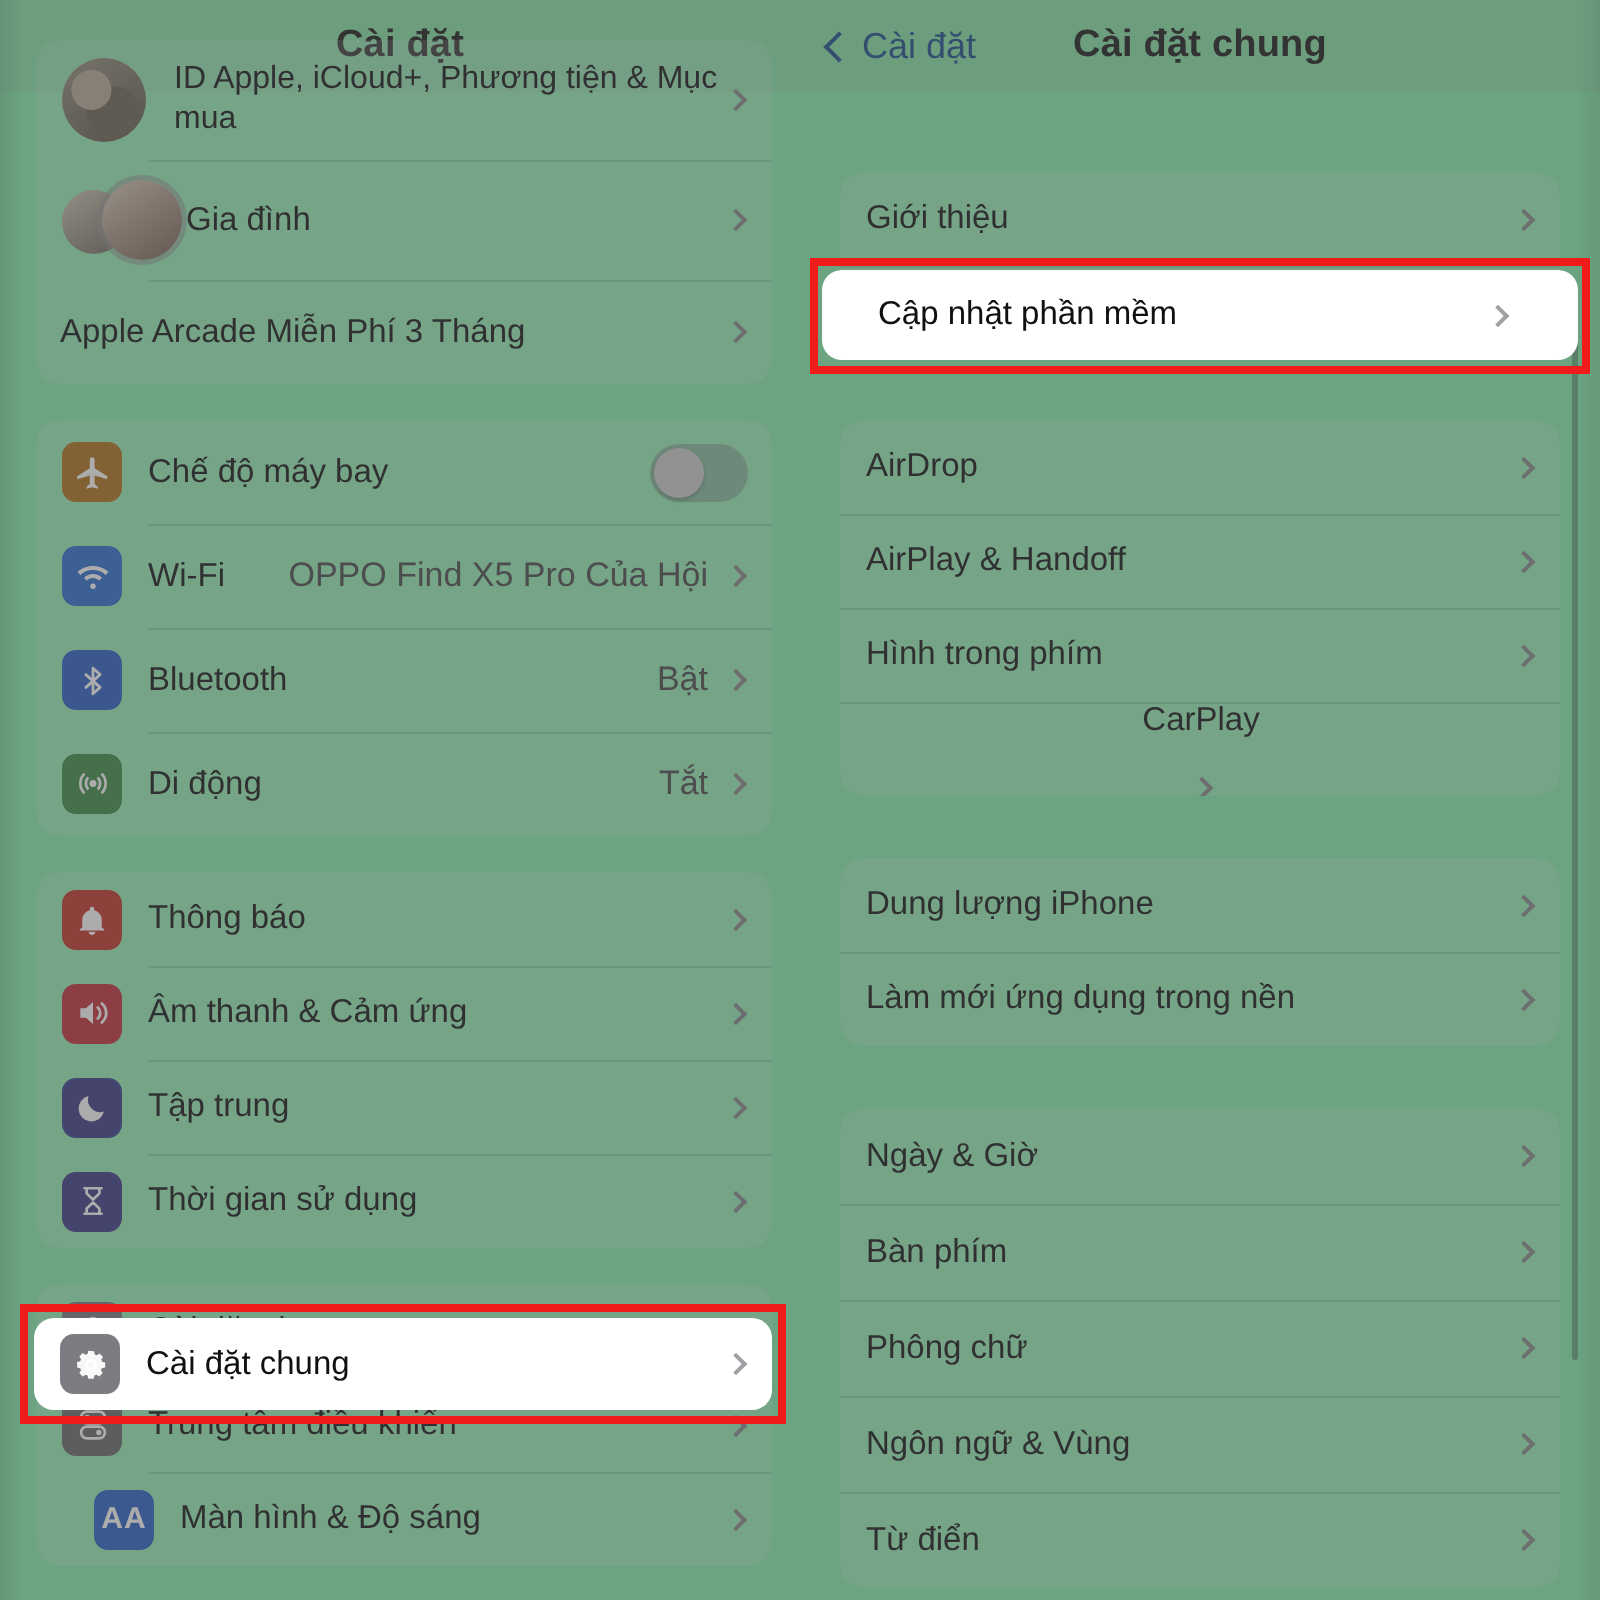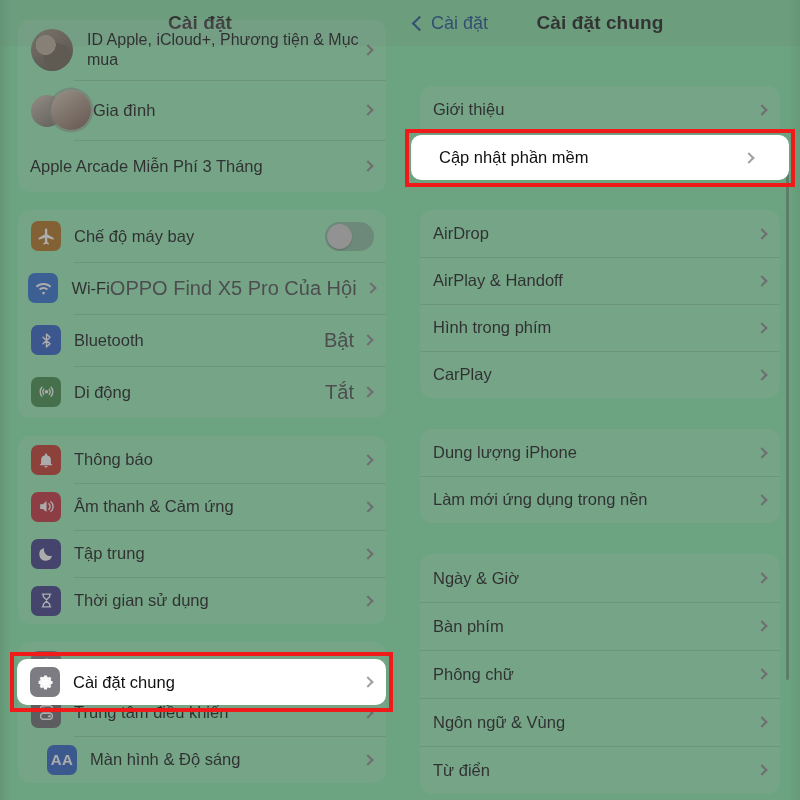--- a/index.html
+++ b/index.html
@@ -107,21 +107,21 @@
   
   .row.no-icon + .row.no-icon::before { left: 0; }
 
   .row-label {
     flex: 1;
     font-size: 16.5px;
     color: #16161a;
     white-space: nowrap;
   }
   .row-value {
-    font-size: 20px;
+    font-size: 17px;
     color: #4c4c52;
     margin-right: 8px;
     white-space: nowrap;
   }
   .chevron {
     flex: 0 0 auto;
     width: 8px; height: 8px;
     border-top: 2px solid #8b8b90;
     border-right: 2px solid #8b8b90;
     transform: rotate(45deg);
@@ -416,21 +416,21 @@
           <span class="chevron"></span>
         </div>
         <div class="row no-icon" style="min-height:47px;">
           <span class="row-label">AirPlay &amp; Handoff</span>
           <span class="chevron"></span>
         </div>
         <div class="row no-icon" style="min-height:47px;">
           <span class="row-label">Hình trong phím</span>
           <span class="chevron"></span>
         </div>
-        <div class="row no-icon" style="min-height:47px;">
+        <div class="row no-icon" style="min-height:47px;flex-direction:column;">
           <span class="row-label">CarPlay</span>
           <span class="chevron"></span>
         </div>
       </div>
 
       <div class="group" style="margin-top:31px;">
         <div class="row no-icon" style="min-height:47px;">
           <span class="row-label">Dung lượng iPhone</span>
           <span class="chevron"></span>
         </div>

